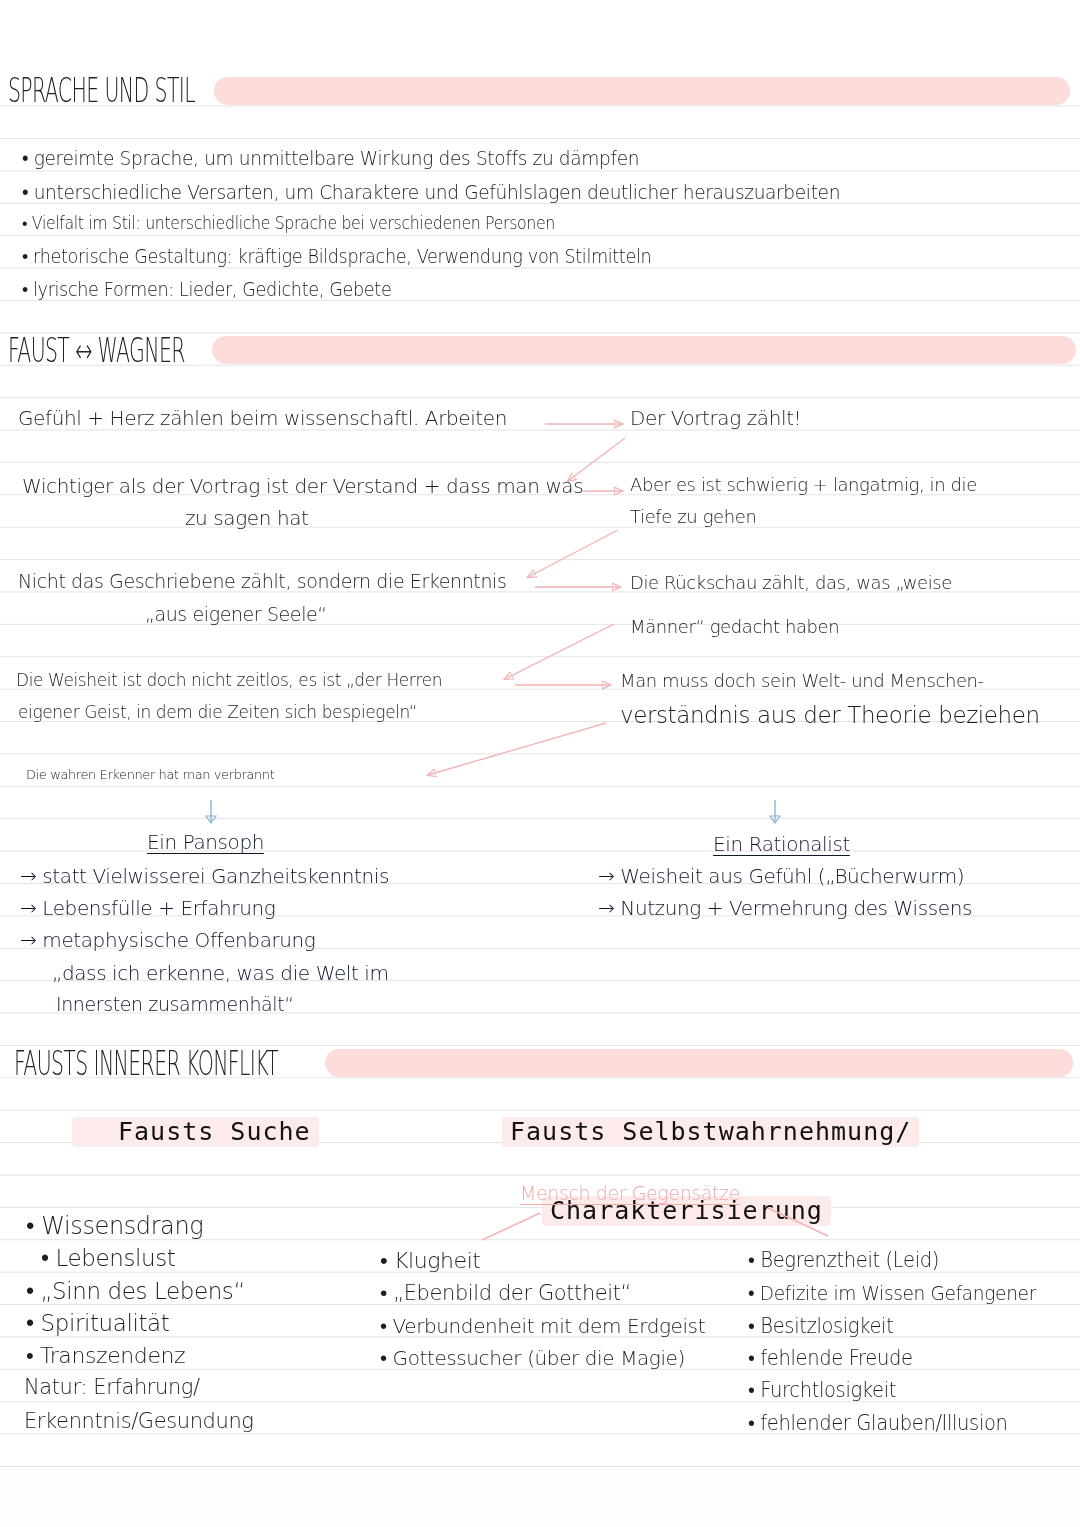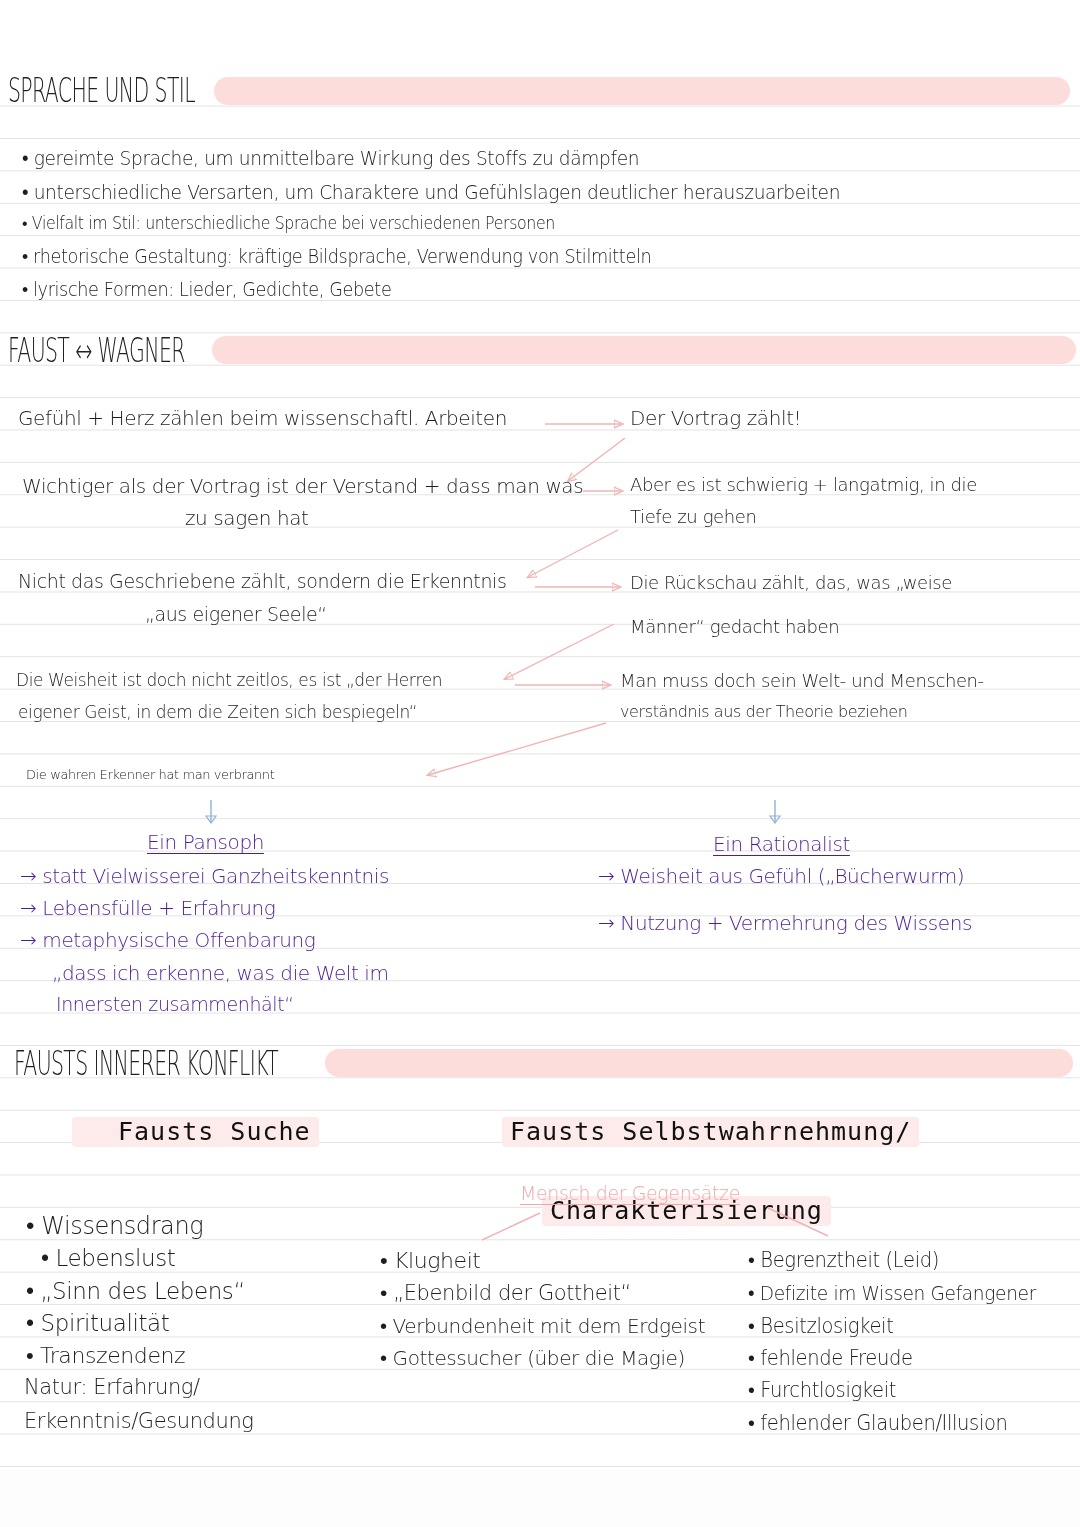--- a/index.html
+++ b/index.html
@@ -24,21 +24,21 @@
 
     
     .sec-title {
       position: absolute; font-family: "DejaVu Sans", sans-serif; font-weight: 200;
       font-size: 33px; letter-spacing: -1px; color: #222; transform: scaleX(0.62); transform-origin: left bottom;
       line-height: 1;
     }
     .sec-bar { position: absolute; height: 28px; border-radius: 14px; background: #fddcdc; }
 
     .hand { font-family: "DejaVu Sans", sans-serif; font-weight: 300; color: #1e1e1e; font-size: 19px; letter-spacing: -0.4px; }
-    .hand-blue { color: #4c1d95; }
+    .hand-blue { color: #0f172a; }
     .hand-pink { color: #f0a9a9; }
     .cond { transform: scaleX(0.93); transform-origin: left center; }
 
     .sub-head {
       position: absolute; font-family: "DejaVu Sans Mono", monospace; font-size: 25px; letter-spacing: 1px; color: #111;
       background: #fdeaea; padding: 0 8px; border-radius: 4px; line-height: 30px;
     }
 
     .uline { text-decoration: underline; text-decoration-thickness: 1px; text-underline-offset: 4px; }
 
@@ -83,36 +83,36 @@
   <div>
     <div class="abs hand" style="left:630px; top:406px; font-size:20px;">Der Vortrag zählt!</div>
 
     <div class="abs hand" style="left:630px; top:474px; font-size:18px;">Aber es ist schwierig + langatmig, in die</div>
     <div class="abs hand" style="left:630px; top:506px; font-size:18px;">Tiefe zu gehen</div>
 
     <div class="abs hand" style="left:630px; top:572px; font-size:18px;">Die Rückschau zählt, das, was „weise</div>
     <div class="abs hand" style="left:630px; top:616px; font-size:18px;">Männer“ gedacht haben</div>
 
     <div class="abs hand" style="left:620px; top:670px; font-size:18px;">Man muss doch sein Welt- und Menschen-</div>
-    <div class="abs hand" style="left:620px; top:702px; font-size:16px;">verständnis aus der Theorie beziehen</div>
+    <div class="abs hand" style="left:620px; top:702px; font-size:23px;">verständnis aus der Theorie beziehen</div>
   </div>
 
   <div>
     <div class="abs hand hand-blue uline" style="left:147px; top:830px; font-size:20px;">Ein Pansoph</div>
     <div class="abs hand hand-blue" style="left:20px; top:864px; font-size:20px;">→ statt Vielwisserei Ganzheitskenntnis</div>
     <div class="abs hand hand-blue" style="left:20px; top:896px; font-size:20px;">→ Lebensfülle + Erfahrung</div>
     <div class="abs hand hand-blue" style="left:20px; top:928px; font-size:20px;">→ metaphysische Offenbarung</div>
     <div class="abs hand hand-blue" style="left:52px; top:961px; font-size:20px;">„dass ich erkenne, was die Welt im</div>
     <div class="abs hand hand-blue" style="left:56px; top:993px; font-size:19px;">Innersten zusammenhält“</div>
   </div>
 
   <div>
     <div class="abs hand hand-blue uline" style="left:713px; top:832px; font-size:20px;">Ein Rationalist</div>
     <div class="abs hand hand-blue" style="left:598px; top:864px; font-size:20px;">→ Weisheit aus Gefühl („Bücherwurm)</div>
-    <div class="abs hand hand-blue" style="left:598px; top:896px; font-size:20px;margin-top:15px;">→ Nutzung + Vermehrung des Wissens</div>
+    <div class="abs hand hand-blue" style="left:598px; top:896px; font-size:20px;">→ Nutzung + Vermehrung des Wissens</div>
   </div>
 </div>
 
 <div>
   <div class="sec-title" style="left:14px; top:1047px;">FAUSTS INNERER KONFLIKT</div>
   <div class="sec-bar" style="left:325px; top:1049px; width:748px;"></div>
 
   <div class="sub-head" style="left:72px; top:1117px;padding-left:46px;">Fausts Suche</div>
   <div class="sub-head" style="left:502px; top:1117px;">Fausts Selbstwahrnehmung/</div>
   <div class="sub-head" style="left:502px; top:1196px;margin-left:40px;">Charakterisierung</div>

